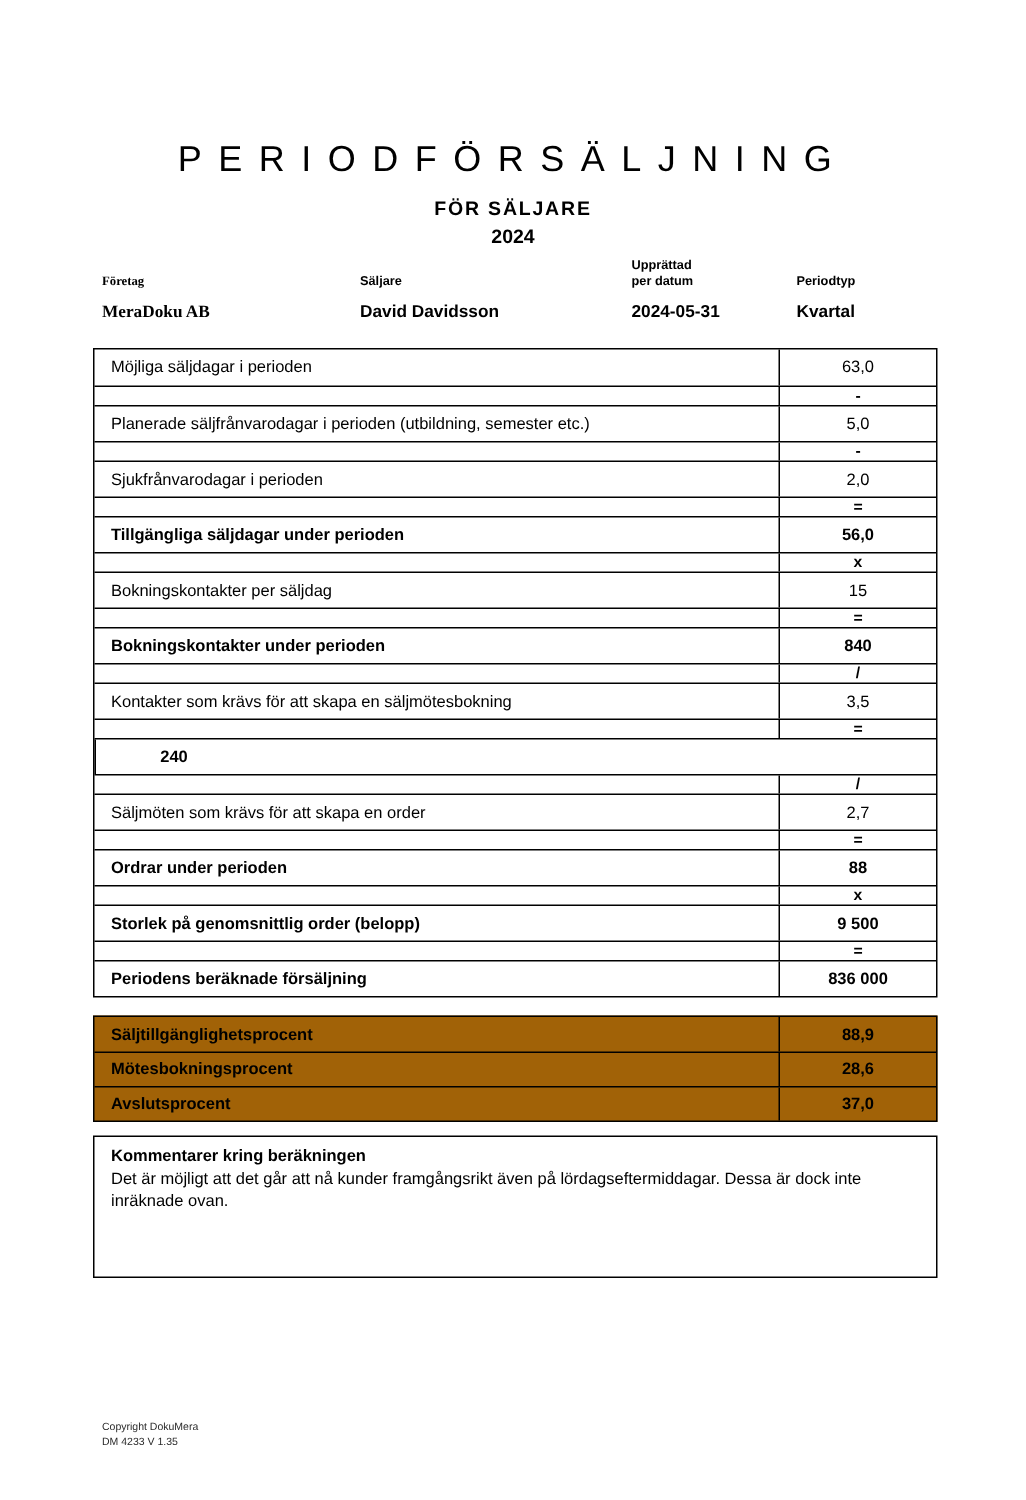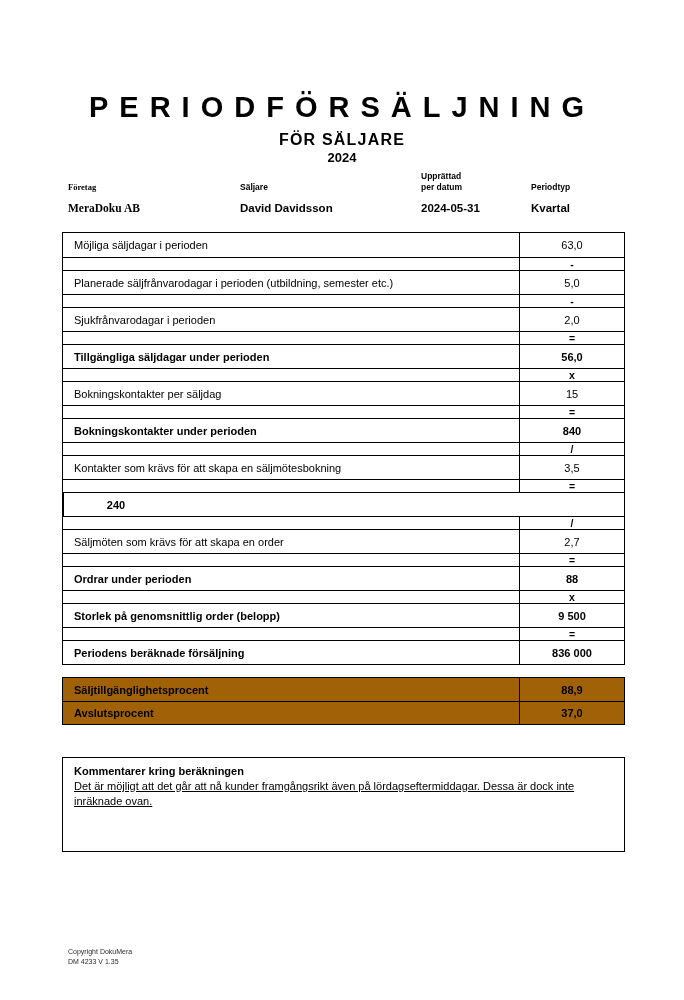--- a/index.html
+++ b/index.html
@@ -10,31 +10,31 @@
     color: #000000;
     font-family: "Liberation Sans", "DejaVu Sans", sans-serif;
     overflow: hidden;
   }
 
   
   .page-title {
     position: absolute;
     top: 92px; left: 0; right: 0;
     text-align: center;
-    font-size: 29px;
-    font-weight: bold;
+    font-size: 24px;
+    font-weight: normal;
     letter-spacing: 11px;
     line-height: 30px;
     white-space: nowrap;
   }
   .page-subtitle {
     position: absolute;
     top: 131px; left: 0; right: 0;
     text-align: center;
-    font-size: 16px;
+    font-size: 13px;
     font-weight: bold;
     letter-spacing: 1.2px;
   }
   .page-year {
     position: absolute;
     top: 150px; left: 0; right: 0;
     text-align: center;
     font-size: 13px;
     font-weight: bold;
   }
@@ -115,21 +115,20 @@
     padding: 6px 12px 6px 11px;
   }
   .comments-heading {
     font-size: 11px;
     font-weight: bold;
     line-height: 15px;
   }
   .comments-body {
     font-size: 11px;
     line-height: 15px;
-    text-decoration: underline;
   }
 
   
   .page-footer {
     position: absolute;
     left: 68px; top: 947px;
     font-size: 7px;
     line-height: 9.5px;
     color: #2b2b2b;
   }
@@ -254,20 +253,24 @@
     <div class="cell-value">836 000</div>
   </div>
   </div>
 
 <div class="summary-table">
     <div class="trow item">
     <div class="cell-label">Säljtillgänglighetsprocent</div>
     <div class="cell-value">88,9</div>
   </div>
     <div class="trow item">
+    <div class="cell-label">Mötesbokningsprocent</div>
+    <div class="cell-value">28,6</div>
+  </div>
+    <div class="trow item">
     <div class="cell-label">Avslutsprocent</div>
     <div class="cell-value">37,0</div>
   </div>
   </div>
 
 <div class="comments-box">
   <div class="comments-heading">Kommentarer kring beräkningen</div>
   <div class="comments-body">Det är möjligt att det går att nå kunder framgångsrikt även på lördagseftermiddagar. Dessa är dock inte inräknade ovan.</div>
 </div>
 

